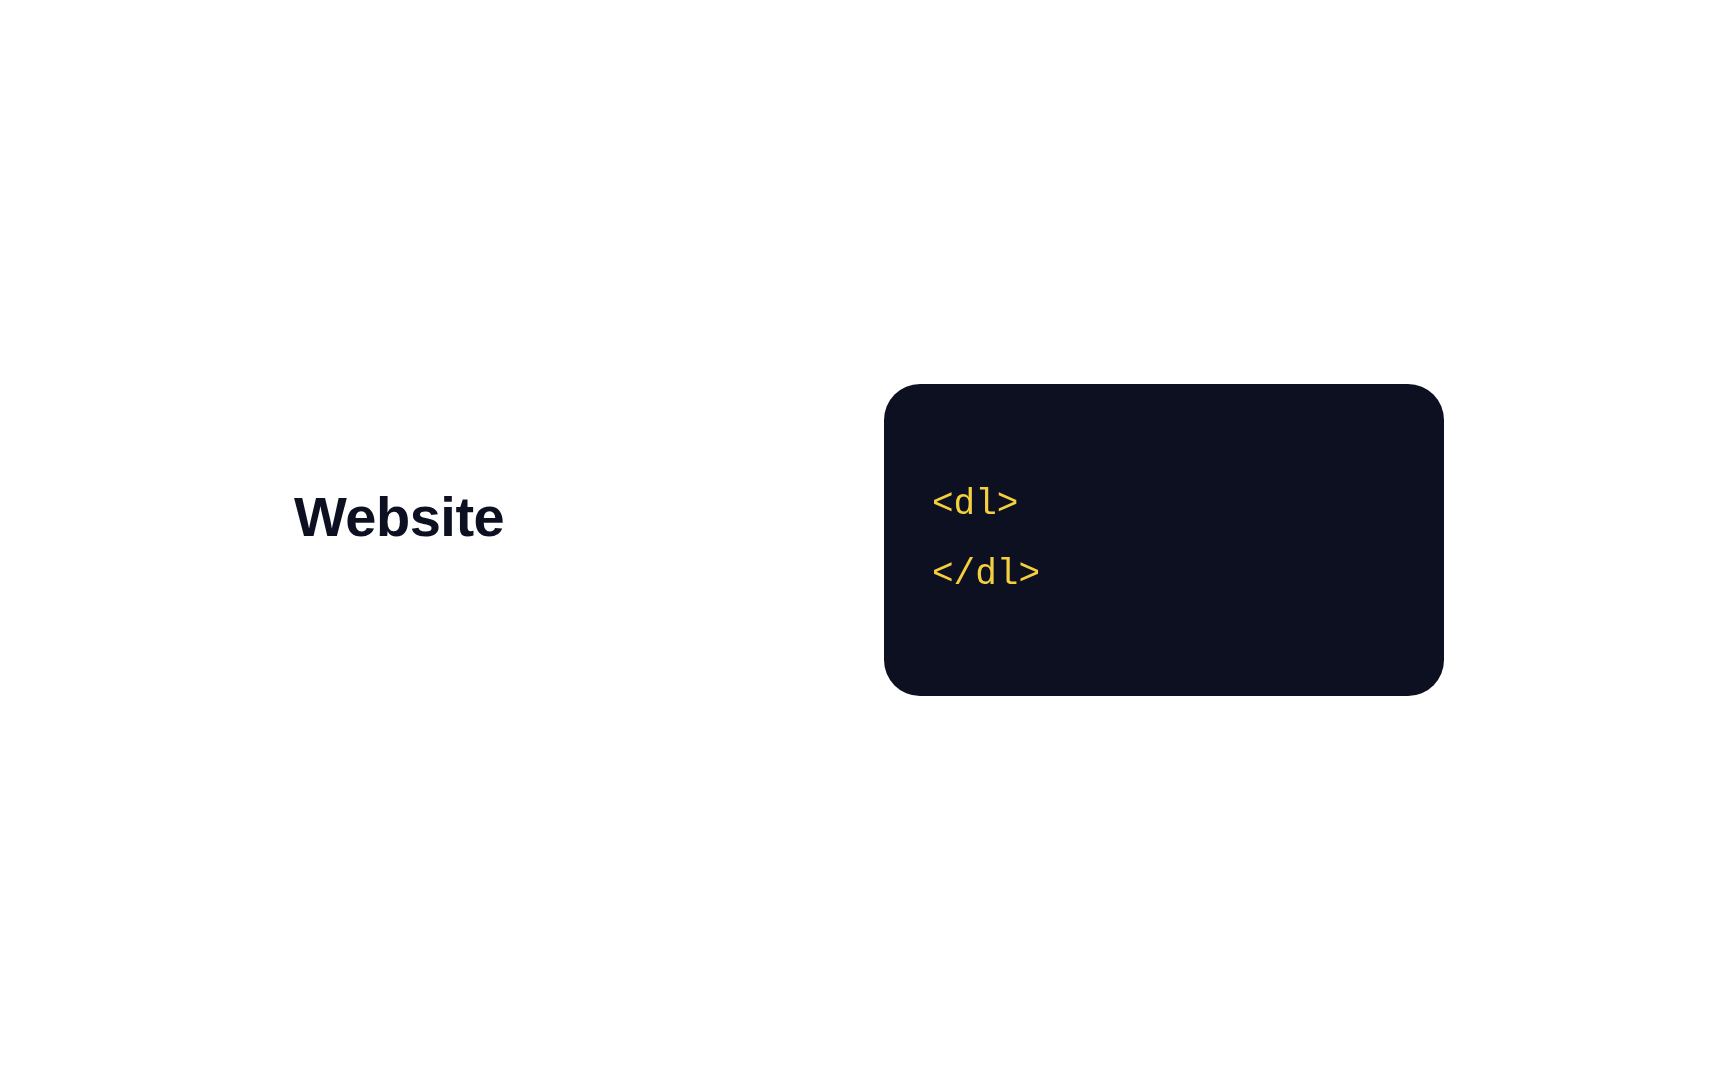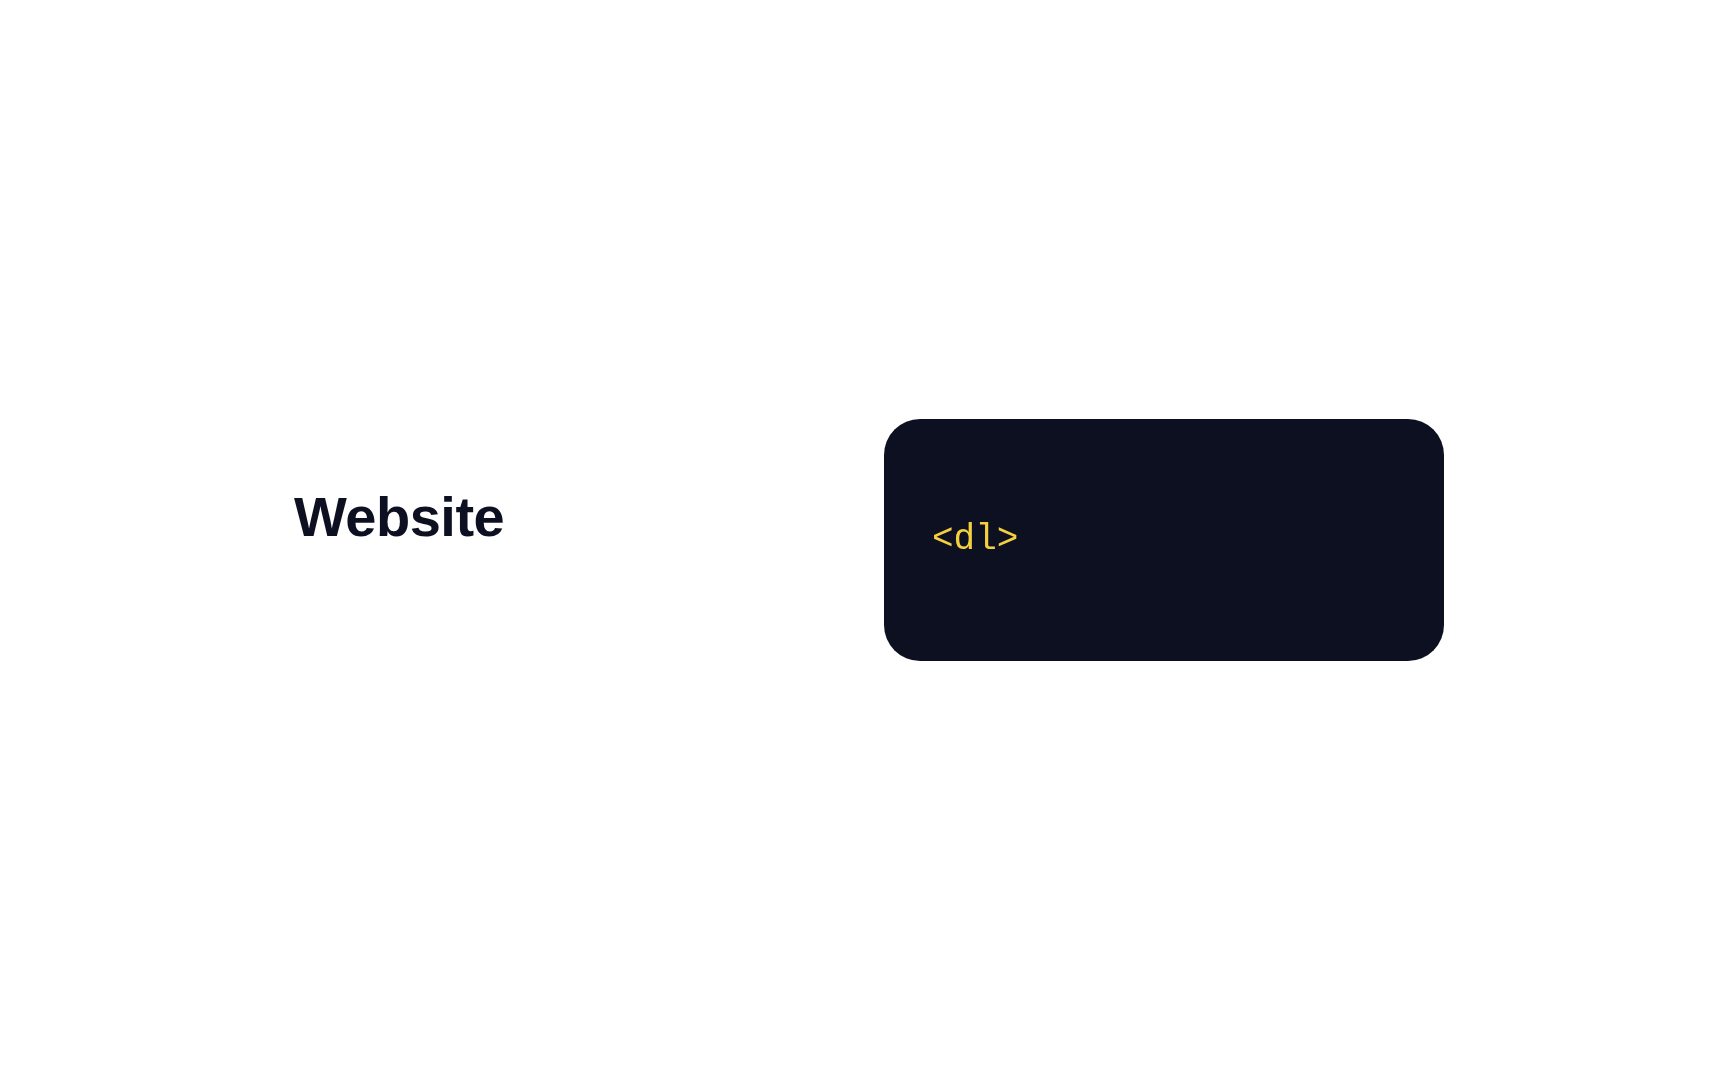--- a/index.html
+++ b/index.html
@@ -71,13 +71,14 @@
   </style>
 </head>
 <body>
 
 <div class="left-panel">
   <h2 class="term-heading">Website</h2>
 </div>
 
 <div class="code-panel">
   <div class="code-line"><span class="tag">&lt;dl&gt;</span></div>
+  <div class="code-line"><span class="tag">&lt;/dl&gt;</span></div>
 </div>
 
 </body></html>

